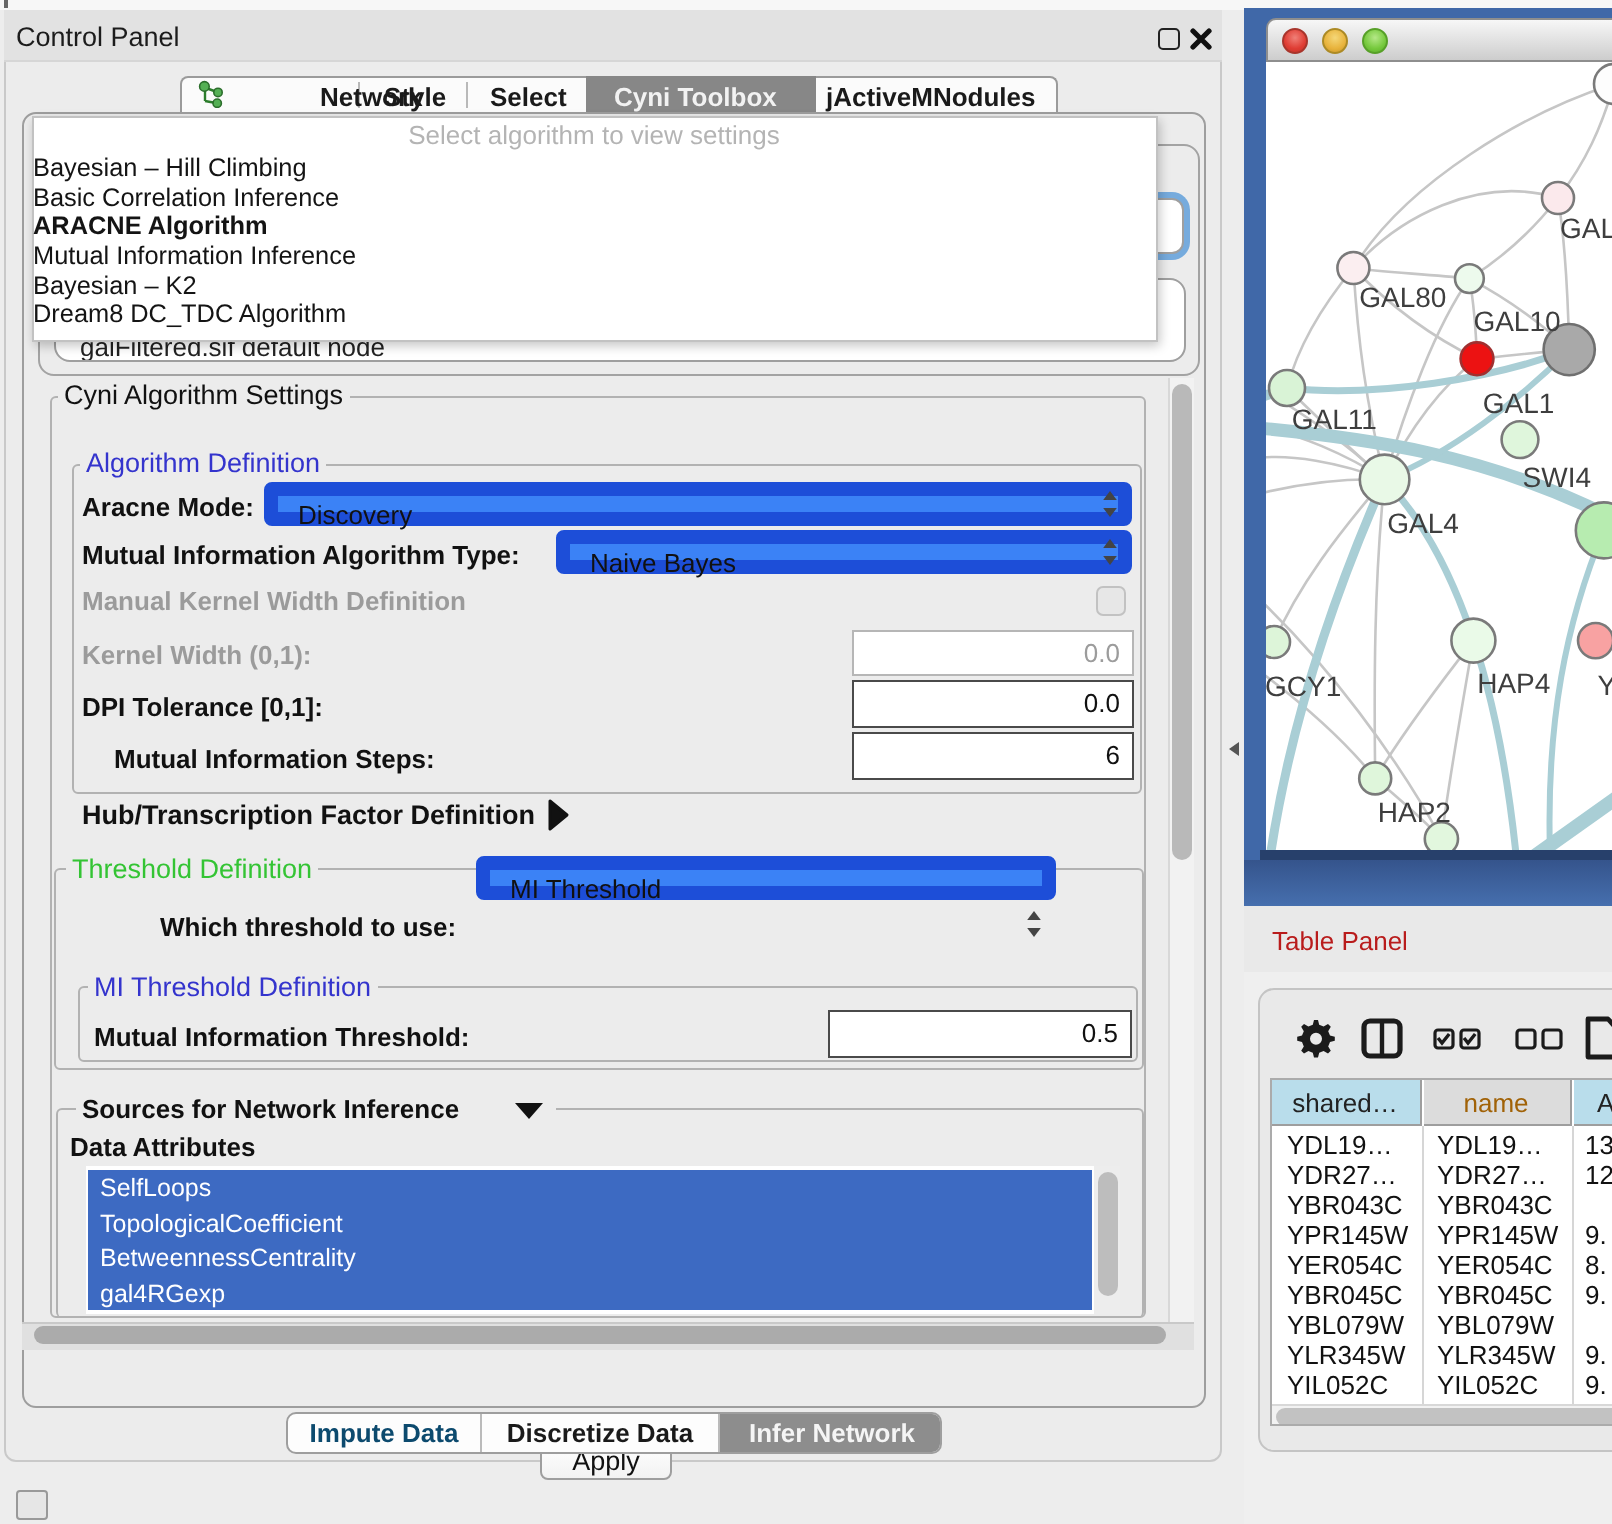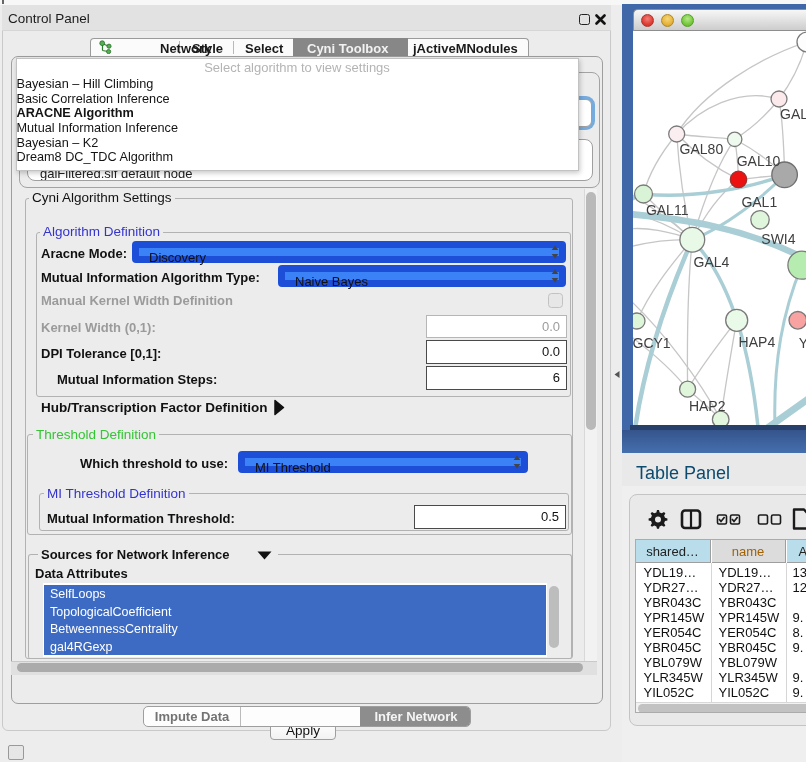--- a/index.html
+++ b/index.html
@@ -93,21 +93,21 @@
 
 <div class="lbl" style="left:41px;top:400px;font-size:13.5px;">Hub/Transcription Factor Definition</div>
 <svg class="abs" style="left:273px;top:399px;" width="12" height="17" viewBox="0 0 12 17">
     <path d="M2 1.5 L10.5 8.5 L2 15.5 Z" fill="#111" stroke="#111" stroke-width="1.5" stroke-linejoin="round"></path>
   </svg>
 
 <div class="gbox" style="left:27px;top:434px;width:545px;height:101px;"></div>
 <div class="gtitle green" style="left:33px;top:427px;">Threshold Definition</div>
 
 <div class="lbl" style="left:80px;top:456px;">Which threshold to use:</div>
-<div class="combo" style="left:238px;top:451px;width:290px;height:22px;">MI Threshold</div>
+<div class="combo" style="left:238px;top:428px;width:290px;height:22px;">MI Threshold</div>
 <svg class="abs" style="left:512px;top:455px;" width="10" height="14" viewBox="0 0 10 14">
     <path d="M5 0.5 L8.4 5 L1.6 5 Z" fill="#444"></path>
     <path d="M5 13.5 L8.4 9 L1.6 9 Z" fill="#444"></path>
   </svg>
 
 <div class="gbox" style="left:39px;top:493px;width:530px;height:38px;"></div>
 <div class="gtitle blue" style="left:44px;top:486px;">MI Threshold Definition</div>
 <div class="lbl" style="left:47px;top:511px;">Mutual Information Threshold:</div>
 <div class="inp" style="left:414px;top:505px;width:152px;height:24px;border:1.5px solid #4a4a4a;line-height:21px;">0.5</div>
 
@@ -123,21 +123,22 @@
 <div class="abs" style="left:50px;top:586px;width:490px;font-size:12.5px;color:#fff;line-height:17.7px;white-space:nowrap;">SelfLoops<br>TopologicalCoefficient<br>BetweennessCentrality<br>gal4RGexp</div>
 <div class="abs" style="left:546.5px;top:583px;width:13.5px;height:74px;background:#ededed;"></div>
 <div class="abs" style="left:548.5px;top:586px;width:10px;height:62px;background:#bdbdbd;border-radius:5px;"></div>
 
 <div class="abs" style="left:11px;top:661px;width:586px;height:14px;background:#e0e0e0;border-top:1px solid #c9c9c9;"></div>
 <div class="abs" style="left:17px;top:663px;width:566px;height:9px;background:#ababab;border-radius:4.5px;"></div>
 
 <div class="abs" style="left:270px;top:677px;width:66px;height:19px;background:linear-gradient(#ffffff,#f2f2f2);border:1px solid #9e9e9e;border-radius:4px;text-align:center;font-size:13.5px;line-height:17px;color:#111;margin-top:44px;">Apply</div>
 
 <div class="abs" style="left:143px;top:706px;width:328px;height:21px;background:#fdfdfd;border:1px solid #9e9e9e;border-radius:5px;overflow:hidden;">
-  <div class="abs" style="left:0;top:0;width:97px;height:21px;border-right:1px solid #bbb;text-align:center;font-size:13px;font-weight:bold;line-height:20px;color:#737373;">Impute Data</div>
+  <div class="abs" style="left:0;top:0;width:97px;height:21px;border-right:1px solid #bbb;text-align:center;font-size:13px;font-weight:bold;line-height:20px;color:#0c4a6e;">Impute Data</div>
+  <div class="abs" style="left:97px;top:0;width:119px;height:21px;border-right:1px solid #bbb;text-align:center;font-size:13px;font-weight:bold;line-height:20px;color:#1a1a1a;">Discretize Data</div>
   <div class="abs" style="left:216px;top:0;width:112px;height:21px;background:#8d8d8d;text-align:center;font-size:13px;font-weight:bold;line-height:20px;color:#f5f5f5;">Infer Network</div>
 </div>
 
 <div class="abs" style="left:8px;top:745px;width:16px;height:15px;border:1.5px solid #999;border-radius:2px;background:#e6e6e6;"></div>
 
 <div class="abs" style="left:15.5px;top:57.5px;width:563px;height:113.5px;background:#fff;border:1px solid #c2c2c2;box-shadow:1px 2px 5px rgba(0,0,0,0.22);z-index:50;"></div>
 <div class="abs" style="left:15.5px;top:60px;width:563px;text-align:center;font-size:13px;color:#b4b4b4;z-index:51;">Select algorithm to view settings</div>
 <div class="abs" style="left:16.5px;top:77px;font-size:12.7px;color:#141414;line-height:14.65px;z-index:51;white-space:nowrap;">Bayesian – Hill Climbing<br>Basic Correlation Inference<br><span class="b">ARACNE Algorithm</span><br>Mutual Information Inference<br>Bayesian – K2<br>Dream8 DC_TDC Algorithm</div>
 
 <div class="abs" style="left:622px;top:4px;width:184px;height:449px;background:#4068a8;"></div>
@@ -221,21 +222,21 @@
   <text x="55.9" y="380">HAP2</text>
 </g>
 </svg>
 </div>
 
 <svg class="abs" style="left:613px;top:370px;" width="8" height="9" viewBox="0 0 8 9">
     <path d="M6.5 1 L1.5 4.5 L6.5 8 Z" fill="#555"></path>
   </svg>
 
 <div class="abs" style="left:622px;top:453px;width:184px;height:33px;background:#e9e9e9;"></div>
-<div class="abs" style="left:636px;top:463px;font-size:18px;color:#0c4a6e;">Table Panel</div>
+<div class="abs" style="left:636px;top:463px;font-size:13px;color:#b91c1c;">Table Panel</div>
 <div class="abs" style="left:622px;top:486px;width:184px;height:276px;background:#efefef;"></div>
 
 <div class="abs" style="left:629px;top:494px;width:185px;height:232px;background:#e9e9e9;border:1px solid #c4c4c4;border-radius:8px;"></div>
 
 <svg class="abs" style="left:646px;top:507px;" width="164" height="24" viewBox="0 0 164 24">
   <g fill="#1b1b1b">
     <path d="M11 3 L13 3 L13.6 5.4 L15.8 6.3 L18 5 L19.4 6.4 L18.1 8.6 L19 10.8 L21.4 11.4 L21.4 13.4 L19 14 L18.1 16.2 L19.4 18.4 L18 19.8 L15.8 18.5 L13.6 19.4 L13 21.8 L11 21.8 L10.4 19.4 L8.2 18.5 L6 19.8 L4.6 18.4 L5.9 16.2 L5 14 L2.6 13.4 L2.6 11.4 L5 10.8 L5.9 8.6 L4.6 6.4 L6 5 L8.2 6.3 L10.4 5.4 Z M12 9.4 A3 3 0 1 0 12 15.4 A3 3 0 1 0 12 9.4" fill-rule="evenodd"></path>
   </g>
   <rect x="36" y="3.5" width="18" height="17.5" rx="3" fill="none" stroke="#1b1b1b" stroke-width="2.6"></rect>
   <line x1="45" y1="4" x2="45" y2="21" stroke="#1b1b1b" stroke-width="2.2"></line>

